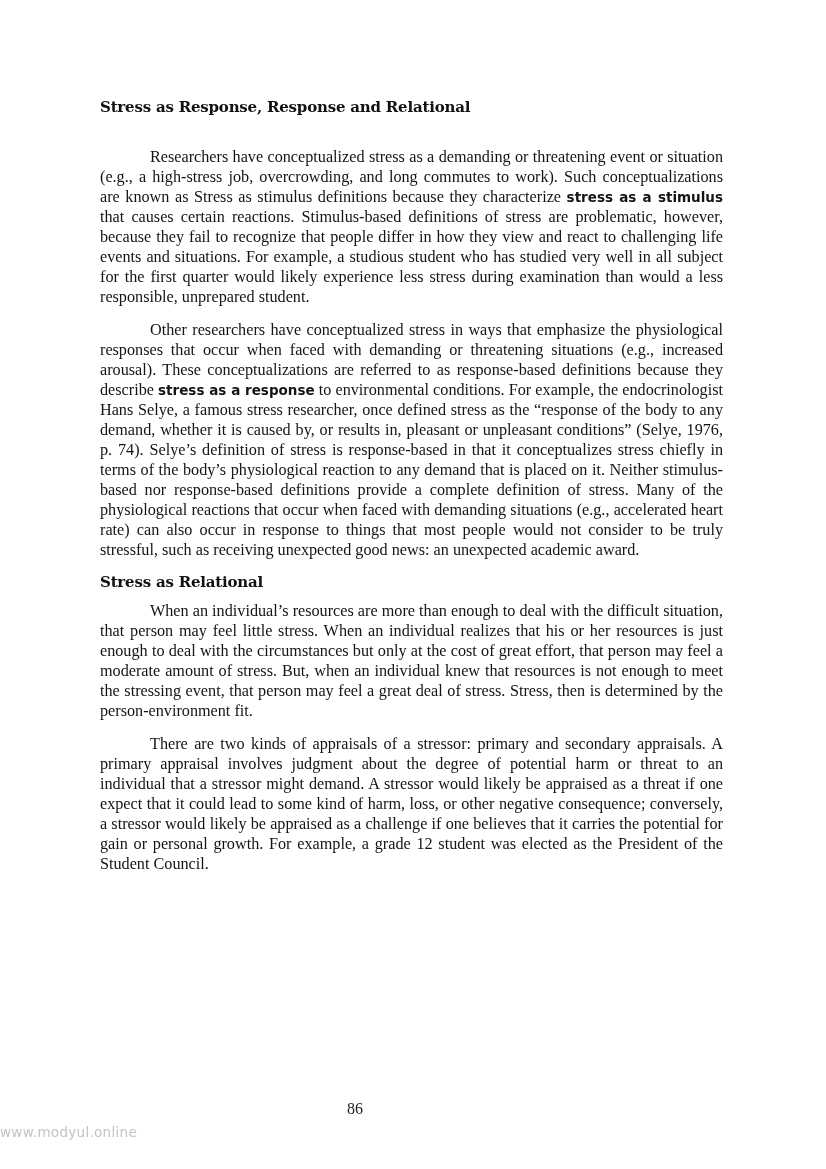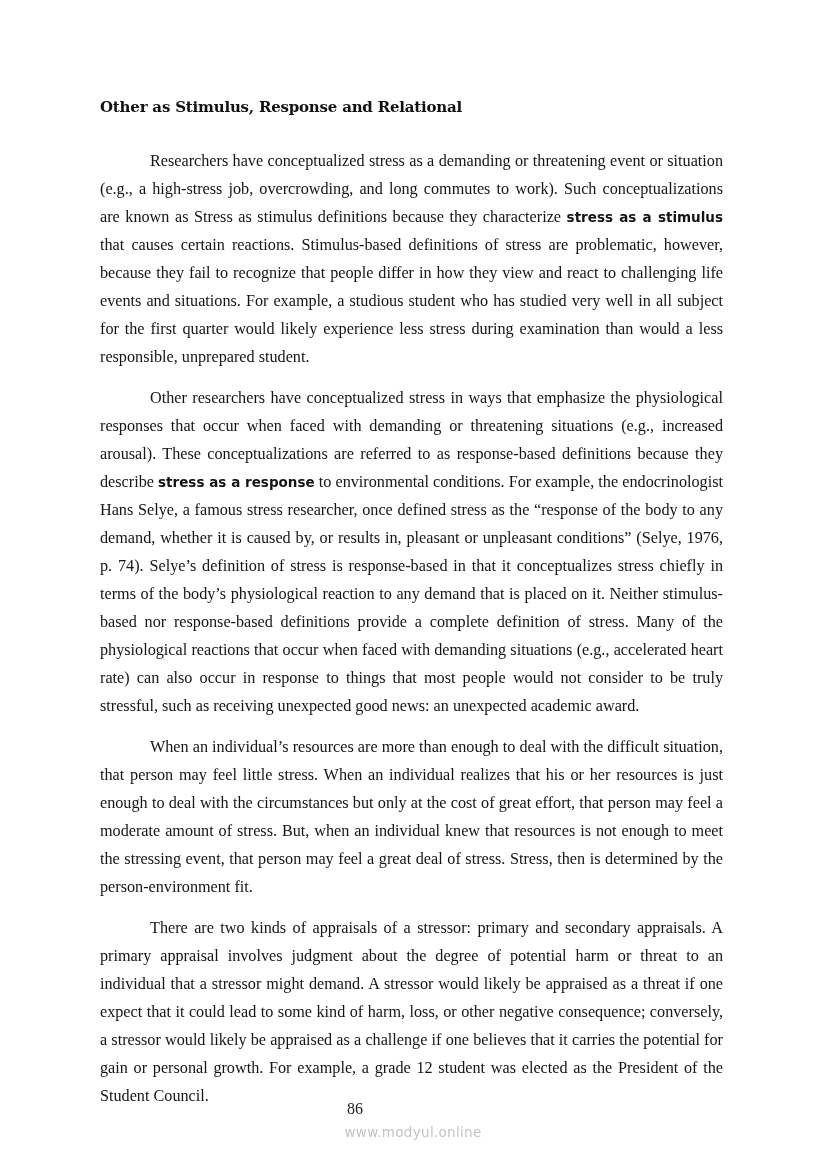--- a/index.html
+++ b/index.html
@@ -15,51 +15,52 @@
       font-size: 15px;
       margin: 0;
       color: #111;
       letter-spacing: -0.2px;
     }
     .main-title { margin-bottom: 31px; }
     .section-heading { margin-top: 0; margin-bottom: 10px; }
     p {
       font-family: "Liberation Serif", serif;
       font-size: 16.2px;
-      line-height: 28px;
+      line-height: 20px;
       text-align: justify;
       margin: 0 4px 13px 0;
       text-indent: 50px;
     }
     p b { font-family: "DejaVu Sans", sans-serif; font-weight: bold; font-size: 13.5px; }
     #sec-stimulus .section-heading { margin-bottom: 10px; }
     .section { margin-bottom: 0; }
     .footer-page {
       position: absolute; top: 1100px; left: 0; width: 710px; text-align: center;
       font-family: "Liberation Serif", serif; font-size: 16px; color: #222;
     }
     .footer-site {
-      position: absolute; top: 1124px; left: 0; width: 826px; text-align: center;
+      position: absolute; top: 1124px; left: 0; width: 826px; 
       font-family: "DejaVu Sans", sans-serif; font-size: 13.5px; color: #c4c4c4; letter-spacing: 0.3px;
     }
   </style>
 </head>
 <body>
 
 <div class="page">
-  <h1 class="main-title">Other as Stimulus, Response and Relational</h1>
+  <h1 class="main-title">Stress as Response, Response and Relational</h1>
 
   <div class="section" id="sec-stimulus">
     <p><span>Researchers have conceptualized stress as a demanding or threatening event or situation (e.g., a high-stress job, overcrowding, and long commutes to work). Such conceptualizations are known as Stress as stimulus definitions because they characterize </span><b>stress as a stimulus</b><span> that causes certain reactions. Stimulus-based definitions of stress are problematic, however, because they fail to recognize that people differ in how they view and react to challenging life events and situations. For example, a studious student who has studied very well in all subject for the first quarter would likely experience less stress during examination than would a less responsible, unprepared student.</span></p>
   </div>
 
   <div class="section" id="sec-response">
     <p><span>Other researchers have conceptualized stress in ways that emphasize the physiological responses that occur when faced with demanding or threatening situations (e.g., increased arousal). These conceptualizations are referred to as response-based definitions because they describe </span><b>stress as a response</b><span> to environmental conditions. For example, the endocrinologist Hans Selye, a famous stress researcher, once defined stress as the “response of the body to any demand, whether it is caused by, or results in, pleasant or unpleasant conditions” (Selye, 1976, p. 74). Selye’s definition of stress is response-based in that it conceptualizes stress chiefly in terms of the body’s physiological reaction to any demand that is placed on it. Neither stimulus-based nor response-based definitions provide a complete definition of stress. Many of the physiological reactions that occur when faced with demanding situations (e.g., accelerated heart rate) can also occur in response to things that most people would not consider to be truly stressful, such as receiving unexpected good news: an unexpected academic award.</span></p>
   </div>
 
   <div class="section" id="sec-relational">
+    <h2 class="section-heading">Stress as Relational</h2>
     <p>When an individual’s resources are more than enough to deal with the difficult situation, that person may feel little stress. When an individual realizes that his or her resources is just enough to deal with the circumstances but only at the cost of great effort, that person may feel a moderate amount of stress. But, when an individual knew that resources is not enough to meet the stressing event, that person may feel a great deal of stress. Stress, then is determined by the person-environment fit.</p>
     <p>There are two kinds of appraisals of a stressor: primary and secondary appraisals. A primary appraisal involves judgment about the degree of potential harm or threat to an individual that a stressor might demand. A stressor would likely be appraised as a threat if one expect that it could lead to some kind of harm, loss, or other negative consequence; conversely, a stressor would likely be appraised as a challenge if one believes that it carries the potential for gain or personal growth. For example, a grade 12 student was elected as the President of the Student Council.</p>
   </div>
 </div>
 
 <div class="footer-page">86</div>
 <div class="footer-site">www.modyul.online</div>
 
 </body></html>

